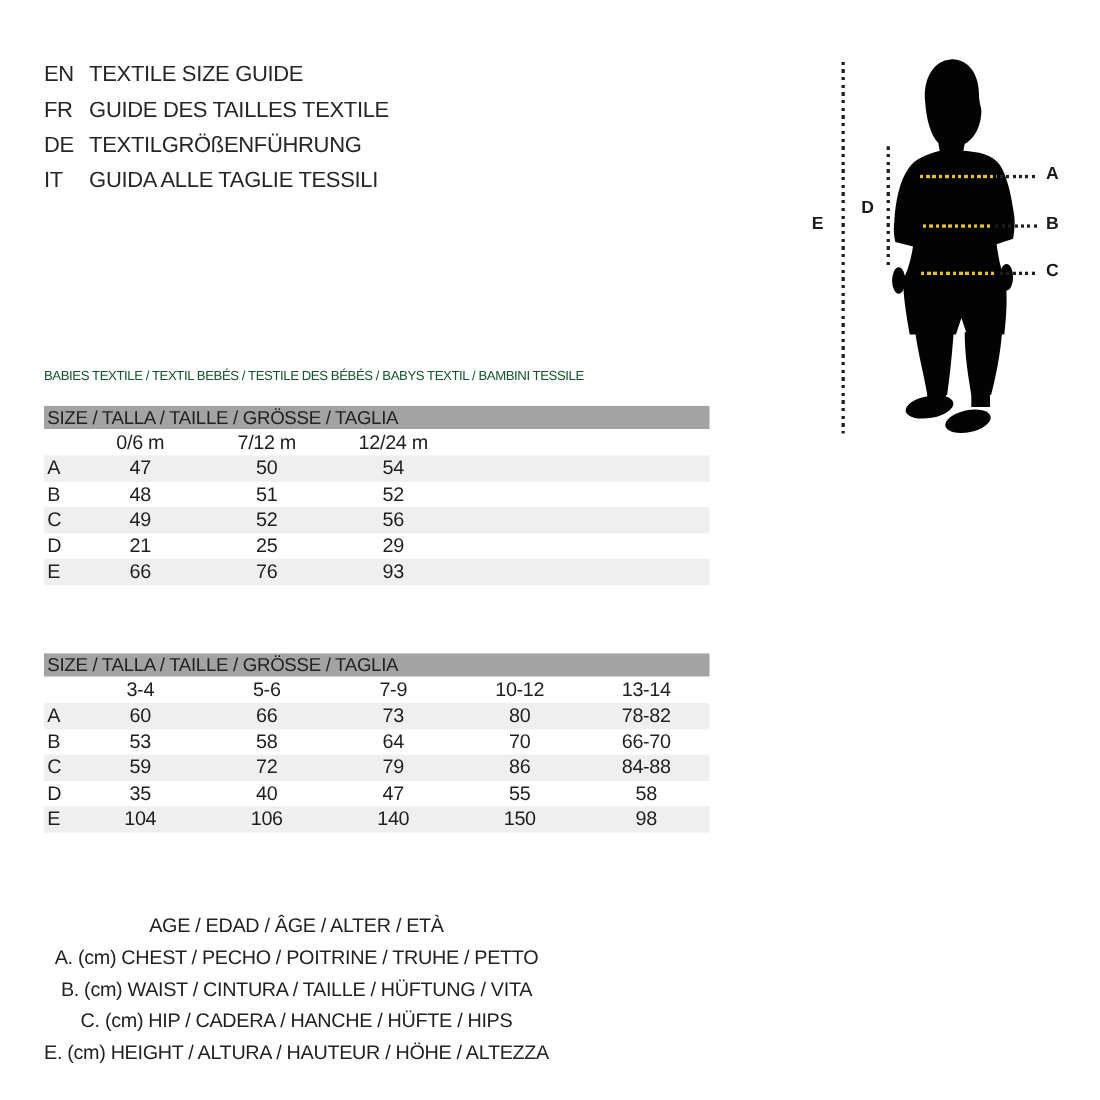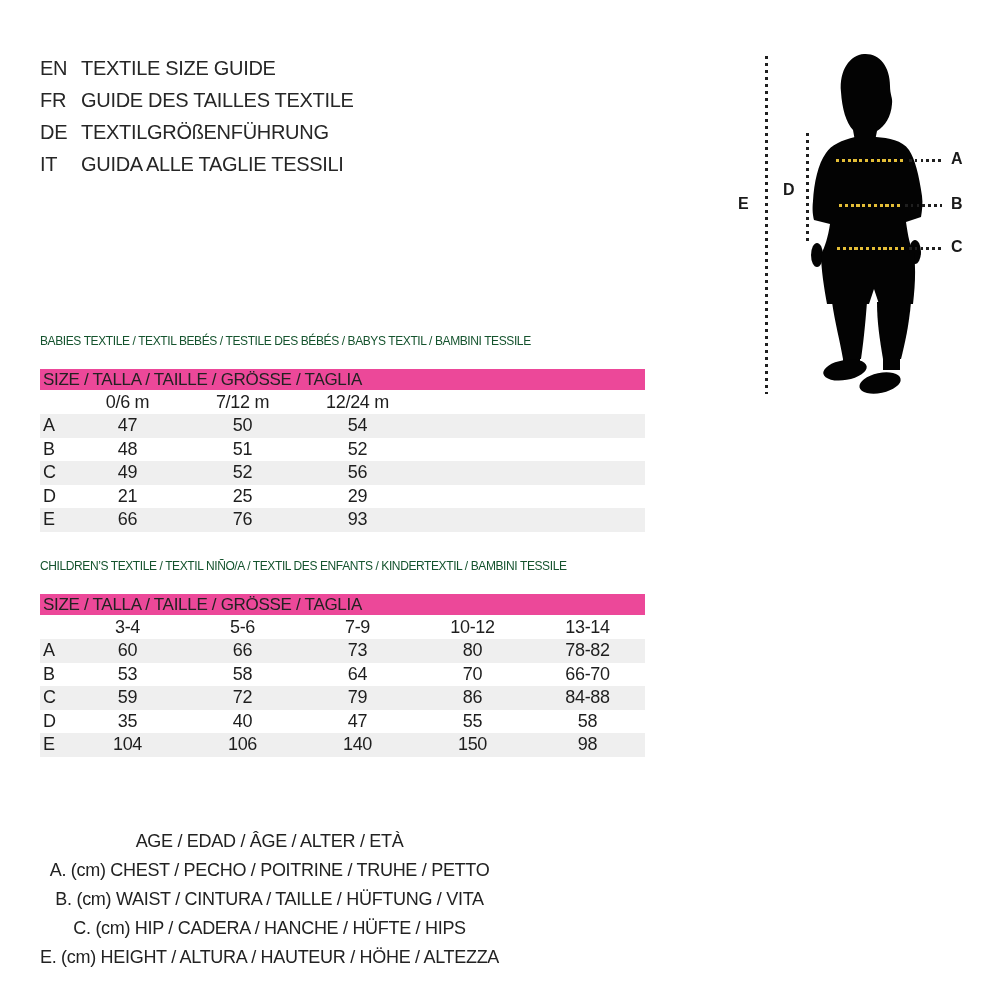--- a/index.html
+++ b/index.html
@@ -10,21 +10,21 @@
   
   .lang-list { position:absolute; left:40px; top:52px; }
   .lang-row { display:flex; line-height:32px; font-size:20px; letter-spacing:-0.3px; color:#262626; }
   .lang-code { width:41px; }
 
   
   .section-title { position:absolute; left:40px; font-size:12px; letter-spacing:-0.4px; color:#14532d; white-space:nowrap; }
 
   
   .size-table { position:absolute; left:40px; width:605px; }
-  .size-band { height:21px; line-height:21px; background:#ec4899; padding-left:3px; font-size:17px; letter-spacing:-0.3px; color:#222; }
+  .size-band { height:21px; line-height:21px; background:#a3a3a3; padding-left:3px; font-size:17px; letter-spacing:-0.3px; color:#222; }
   .trow { display:flex; height:23.5px; line-height:23.5px; font-size:18px; letter-spacing:-0.3px; }
   .trow.thead { height:24px; line-height:24px; }
   .trow.stripe { background:#efefef; }
   .cell { flex:1; text-align:center; }
   .cell.rlabel { flex:0 0 30px; text-align:left; padding-left:3px; }
 
   
   .legend { position:absolute; left:40px; top:827px;text-align:center; }
   .legend-line { line-height:29px; font-size:18px; letter-spacing:-0.3px; color:#222; white-space:nowrap; }
 
@@ -140,21 +140,20 @@
     <div class="trow stripe">
       <div class="cell rlabel">E</div>
       <div class="cell">66</div>
       <div class="cell">76</div>
       <div class="cell">93</div>
       <div class="cell"></div>
       <div class="cell"></div>
     </div>
   </div>
 
-  <div class="section-title" style="top:559px;">CHILDREN’S TEXTILE / TEXTIL NIÑO/A / TEXTIL DES ENFANTS / KINDERTEXTIL / BAMBINI TESSILE</div>
 
   <div class="size-table" style="top:594px;">
     <div class="size-band">SIZE / TALLA / TAILLE / GRÖSSE / TAGLIA</div>
     <div class="trow thead">
       <div class="cell rlabel"></div>
       <div class="cell">3-4</div>
       <div class="cell">5-6</div>
       <div class="cell">7-9</div>
       <div class="cell">10-12</div>
       <div class="cell">13-14</div>

